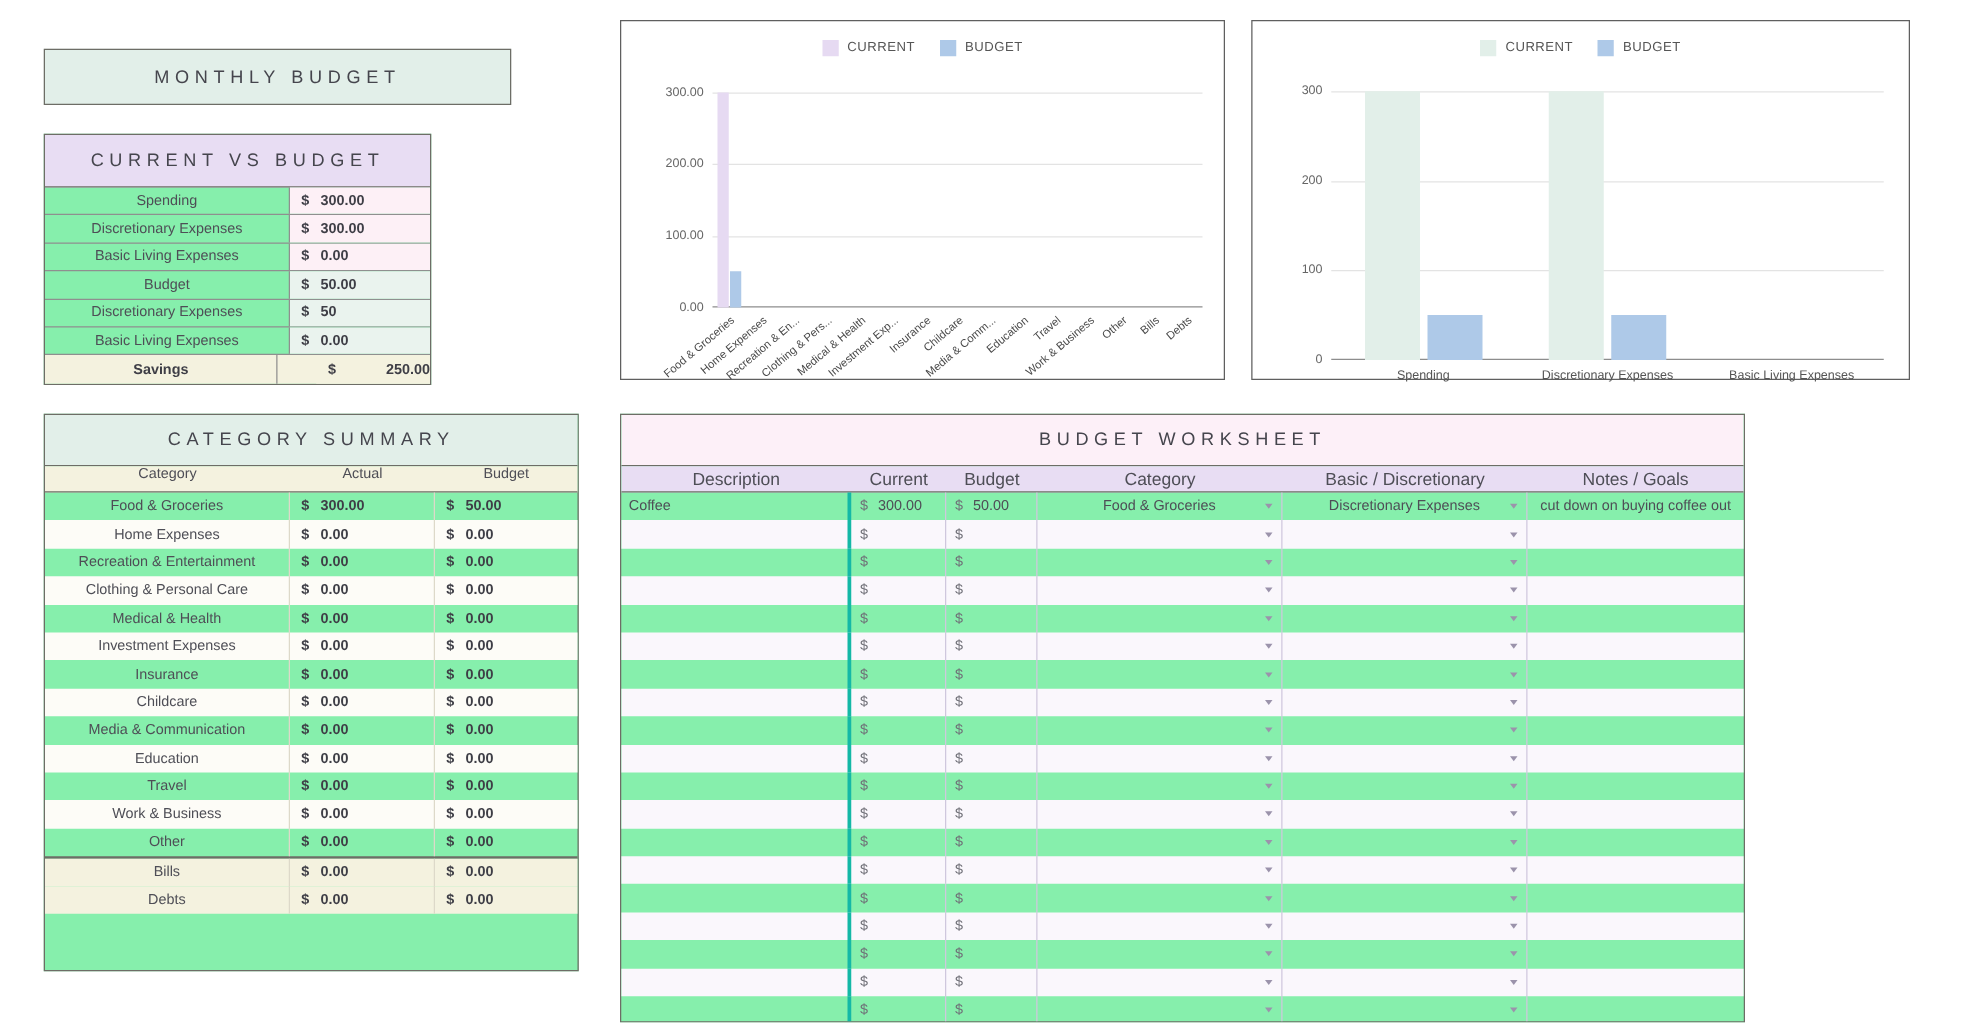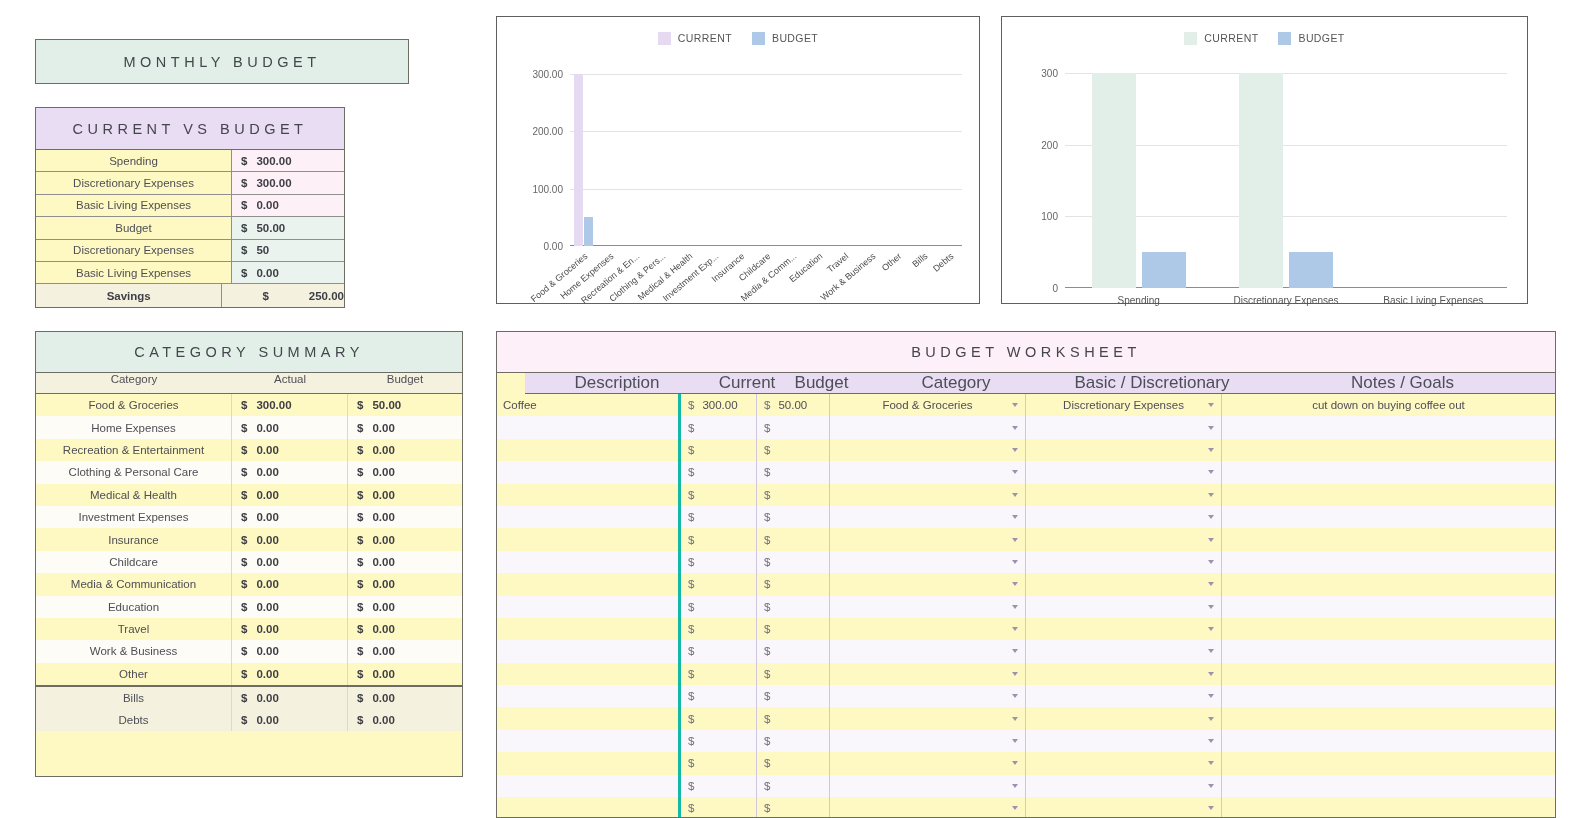--- a/index.html
+++ b/index.html
@@ -6,21 +6,21 @@
   html, body {
     width: 1588px; height: 818px;
     background: #ffffff;
     font-family: "Liberation Sans", sans-serif;
     color: #4a4a52;
     overflow: hidden;
   }
   .page { position: relative; width: 1588px; height: 818px; }
 
   
-  .panel { position: absolute; background: #fef9c3; }
+  .panel { position: absolute; background: #86efac; }
   .bordered { border: 1.5px solid #6d6d66; }
 
   
   .banner {
     display: flex; align-items: center; justify-content: center;
     letter-spacing: 4.5px;
     font-size: 14.5px;
     color: #45454d;
     font-weight: 400;
   }
@@ -118,26 +118,26 @@
     font-size: 9px; color: #4a4a4a; white-space: nowrap;
     transform-origin: left top; transform: rotate(-40deg) translateX(-100%);
     text-align: right;
   }
   .xlab2 {
     position: absolute; top: 6px; transform: translateX(-50%);
     font-size: 10px; color: #555; white-space: nowrap;
   }
 
   
-  #ws-panel { left: 496px; top: 331px; width: 1060px; height: 487px; overflow: hidden; }
+  #ws-panel { left: 496px; top: 331px; width: 900px; height: 487px; overflow: hidden; }
   #ws-title { height: 41px; background: #fdf0f8; border-bottom: 1.5px solid #6d6d66; }
   #ws-head {
     display: flex; height: 21px; background: #e8ddf3;
     border-bottom: 1.5px solid #6d6d66;
-    font-size: 17px; color: #4e4e56; margin-left: 28px;
+    font-size: 14px; color: #4e4e56;
   }
   #ws-head > div { display: flex; align-items: center; justify-content: center; }
   .w-desc  { width: 184px; }
   .w-cur   { width: 76px; }
   .w-bud   { width: 73px; }
   .w-cat   { width: 196px; }
   .w-bas   { width: 196px; }
   .w-note  { flex: 1; }
   .ws-row { display: flex; height: 22.4px; font-size: 11.5px; color: #4e4e56; }
   .ws-row.alt { background: #faf7fc; }

